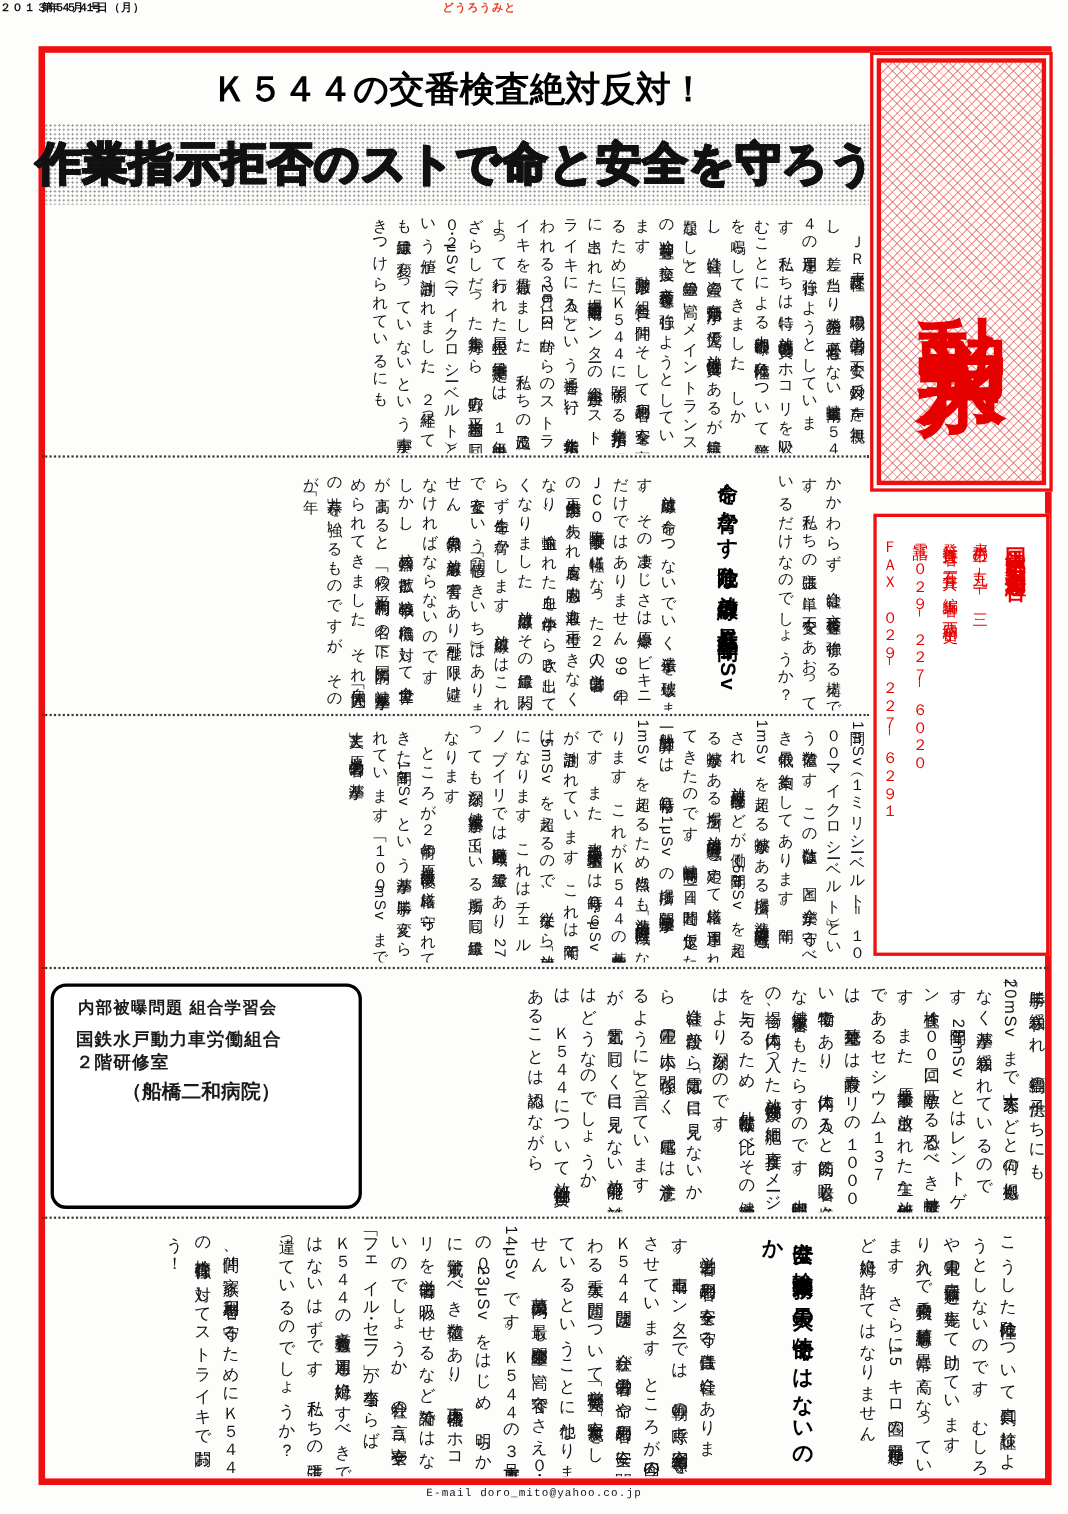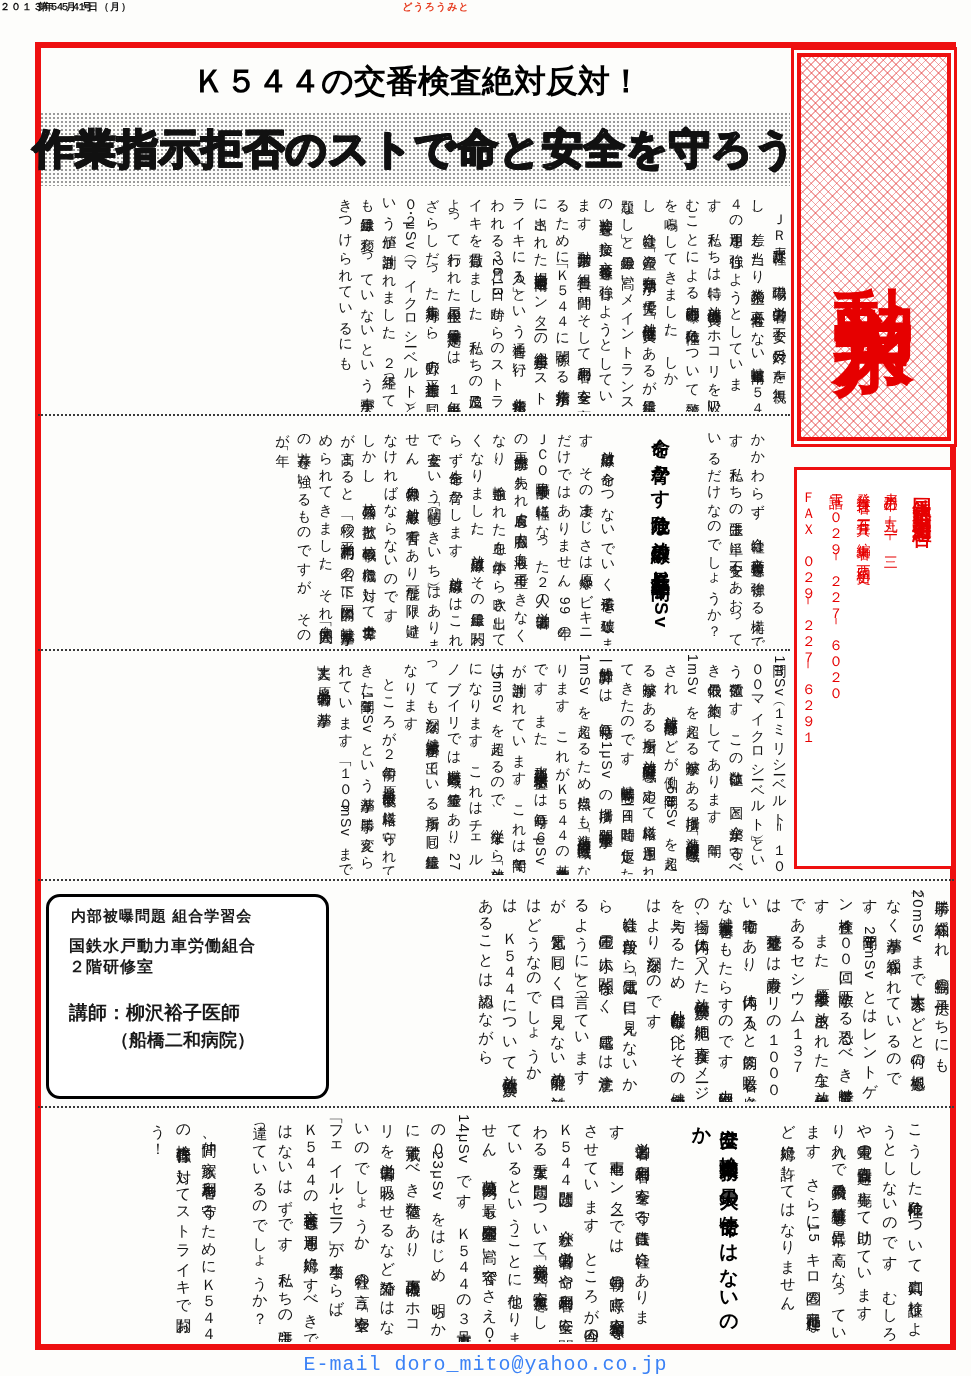--- a/index.html
+++ b/index.html
@@ -108,21 +108,21 @@
   .sem-title{font-size:15px;font-weight:700;letter-spacing:1px;margin:2px 0 10px 8px;white-space:nowrap;}
   .sem-dt{font-size:18px;font-weight:700;letter-spacing:2px;margin:0 0 8px 12px;}
   .sem-place{font-size:16px;font-weight:600;letter-spacing:1px;margin:0 0 0 6px;line-height:1.3;}
   .sem-lect{font-size:19px;font-weight:700;margin:22px 0 0 6px;}
   .sem-hosp{font-size:18px;font-weight:700;margin:2px 0 0 48px;}
 
   
   .footer-mail{
     left:0;top:1353px;width:971px;text-align:center;
     font-family:"Liberation Mono","DejaVu Sans Mono",monospace;
-    font-size:20px;color:#3b82f6;letter-spacing:1px;
+    font-size:10px;color:#0f172a;letter-spacing:1px;
   }
 </style>
 </head>
 <body>
 
 <div class="abs hdr hdr-issue">第５５４号</div>
 <div class="abs hdr hdr-mast">どうろうみと</div>
 <div class="abs hdr hdr-date">２０１３年４月１日（月）</div>
 
 <div class="abs page-frame"></div>
@@ -163,21 +163,20 @@
 
 <div class="abs divider d3"></div>
 
 <div class="abs vtext b3u">勝手に緩和され、福島の子供たちにも「20mSvまで大丈夫」などと何の根拠もなく基準が緩和されているのです。年間20mSvとはレントゲン検査４００回に匹敵する恐るべき被曝量です。また、原発事故で放出された主な放射性物質であるセシウム１３７は、致死量では青酸カリの１０００倍以上強い毒物であり、体内に入ると筋肉に吸着し様々な健康被害をもたらすのです。内部被曝の場合、体内に入った放射性物質が細胞に直接ダメージを与えるため、外部被曝に比べその健康被害はより深刻なのです。
 　会社は普段から「電気は目に見えないから、電圧の大小に関係なく、感電には注意するように」と言っていますが、電気と同じく目に見えない放射能の対策はどうなのでしょうか。会社は、Ｋ５４４について放射性物質があることは認めながら、</div>
 
 <div class="abs seminar-box">
   <div class="sem-title">内部被曝問題 組合学習会</div>
   <div class="sem-place">国鉄水戸動力車労働組合</div>
   <div class="sem-place">２階研修室</div>
-  <div class="sem-lect">講師：柳沢裕子医師</div>
   <div class="sem-hosp">（船橋二和病院）</div>
 </div>
 
 <div class="abs divider d4"></div>
 
 <div class="abs vtext b3l">
   <p>こうした危険性について真剣に検証しようとしないのです。むしろ政府や東電の責任回避を率先して助けています。広野乗り入れで乗務員の積算線量も異常に高くなっています。さらに15キロ圏の竜田延伸など絶対に許してはなりません。</p>
   <p class="vhead">安全は輸送業務の最大の使命」ではないのか</p>
   <p>　労働者と利用者の安全を守る責任は会社にあります。車両センターでは、毎朝の点呼で安全綱領等を唱和させています。ところが今回のＫ５４４問題は、会社が労働者の命や利用者の安全に関わる重大な問題について「営利優先」で「安全無視」をしているということに他なりません。茨城県内の最も空間線量の高い守谷でさえ０・14μSvです。Ｋ５４４の３号車座席の０・23μSvをはじめ、明らかに警戒すべき数値であり、床下機器のホコリを労働者に吸わせるなど論外ではないのでしょうか。会社の言う「安全」や「フェイル・セーフ」が本当ならば、Ｋ５４４の交番検査も運用も絶対にすべきではないはずです。私たちの主張は間違っているのでしょうか？</p>
   <p>　仲間、家族、利用者を守るためにＫ５４４の検査強行に対してストライキで闘おう！</p>

